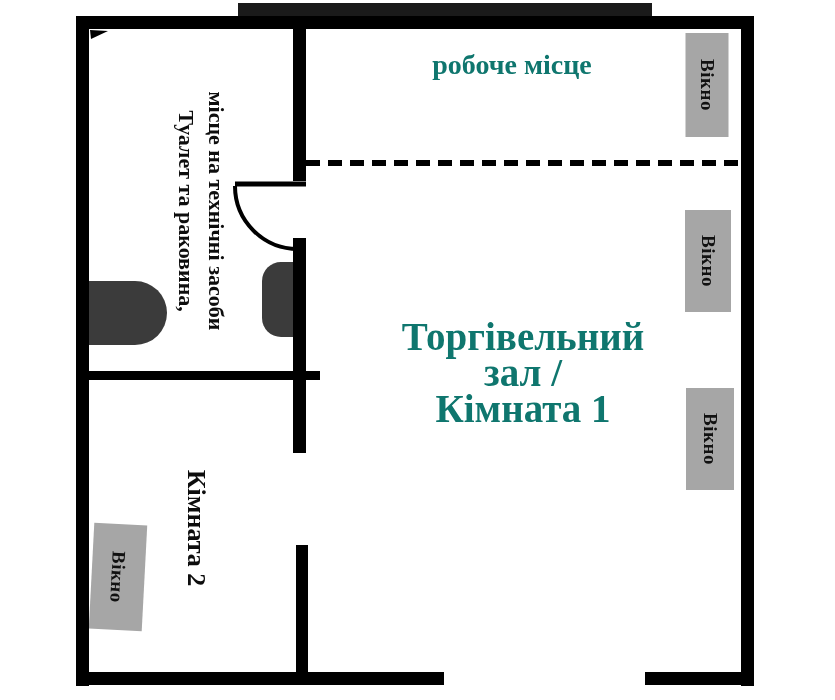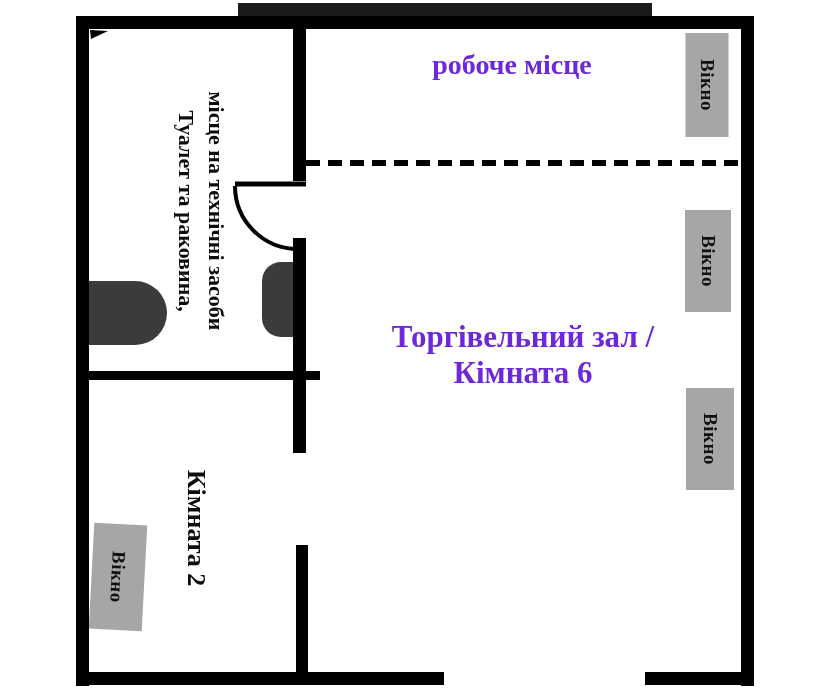--- a/index.html
+++ b/index.html
@@ -9,21 +9,21 @@
   }
   .wall { position:absolute; background:#000000; z-index:3; }
   .strip { position:absolute; background:#1a1a1a; z-index:2; }
   .fixture { position:absolute; background:#3b3b3b; z-index:2; }
   .window {
     position:absolute; background:#a6a6a6; z-index:2;
     display:flex; align-items:center; justify-content:center;
     transform:translate(-50%,-50%) rotate(90deg);
     font-weight:700; font-size:19px; color:#111111; letter-spacing:0.5px;
   }
-  .label { position:absolute; color:#6d28d9; font-weight:700; z-index:4; }
+  .label { position:absolute; color:#0f766e; font-weight:700; z-index:4; }
   .label.centered { text-align:center; }
   .vtext {
     position:absolute; white-space:nowrap; color:#0d0d0d; font-weight:700;
     transform:translate(-50%,-50%) rotate(90deg); z-index:4;
   }
   .vgroup {
     position:absolute; z-index:4; display:flex; flex-direction:row; gap:4px;
     transform:translate(-50%,-50%); align-items:center; justify-content:center;
   }
   .vgroup .vline {
@@ -70,23 +70,23 @@
     <span>Вікно</span>
   </div>
   <div class="window" style="left:118px; top:577px; width:106px; height:53px; transform:translate(-50%,-50%) rotate(93deg);">
     <span>Вікно</span>
   </div>
 
   <div class="label centered" style="left:382px; top:48px; width:260px; font-size:28px; line-height:34px;">
     <div>робоче місце</div>
   </div>
 
-  <div class="label centered" style="left:373px; top:319px; width:300px; font-size:31px; line-height:36px;">
+  <div class="label centered" style="left:373px; top:319px; width:300px; font-size:39px; line-height:36px;">
     <div>Торгівельний зал /</div>
-    <div>Кімната 6</div>
+    <div>Кімната 1</div>
   </div>
 
   <div class="vtext" style="left:196px; top:528px; font-size:26px;">Кімната 2</div>
 
   <div class="vgroup" style="left:201px; top:211px;">
     <div class="vline" style="font-size:22px;">Туалет та раковина,</div>
     <div class="vline" style="font-size:22px;">місце на технічні засоби</div>
   </div>
 
 </div>

